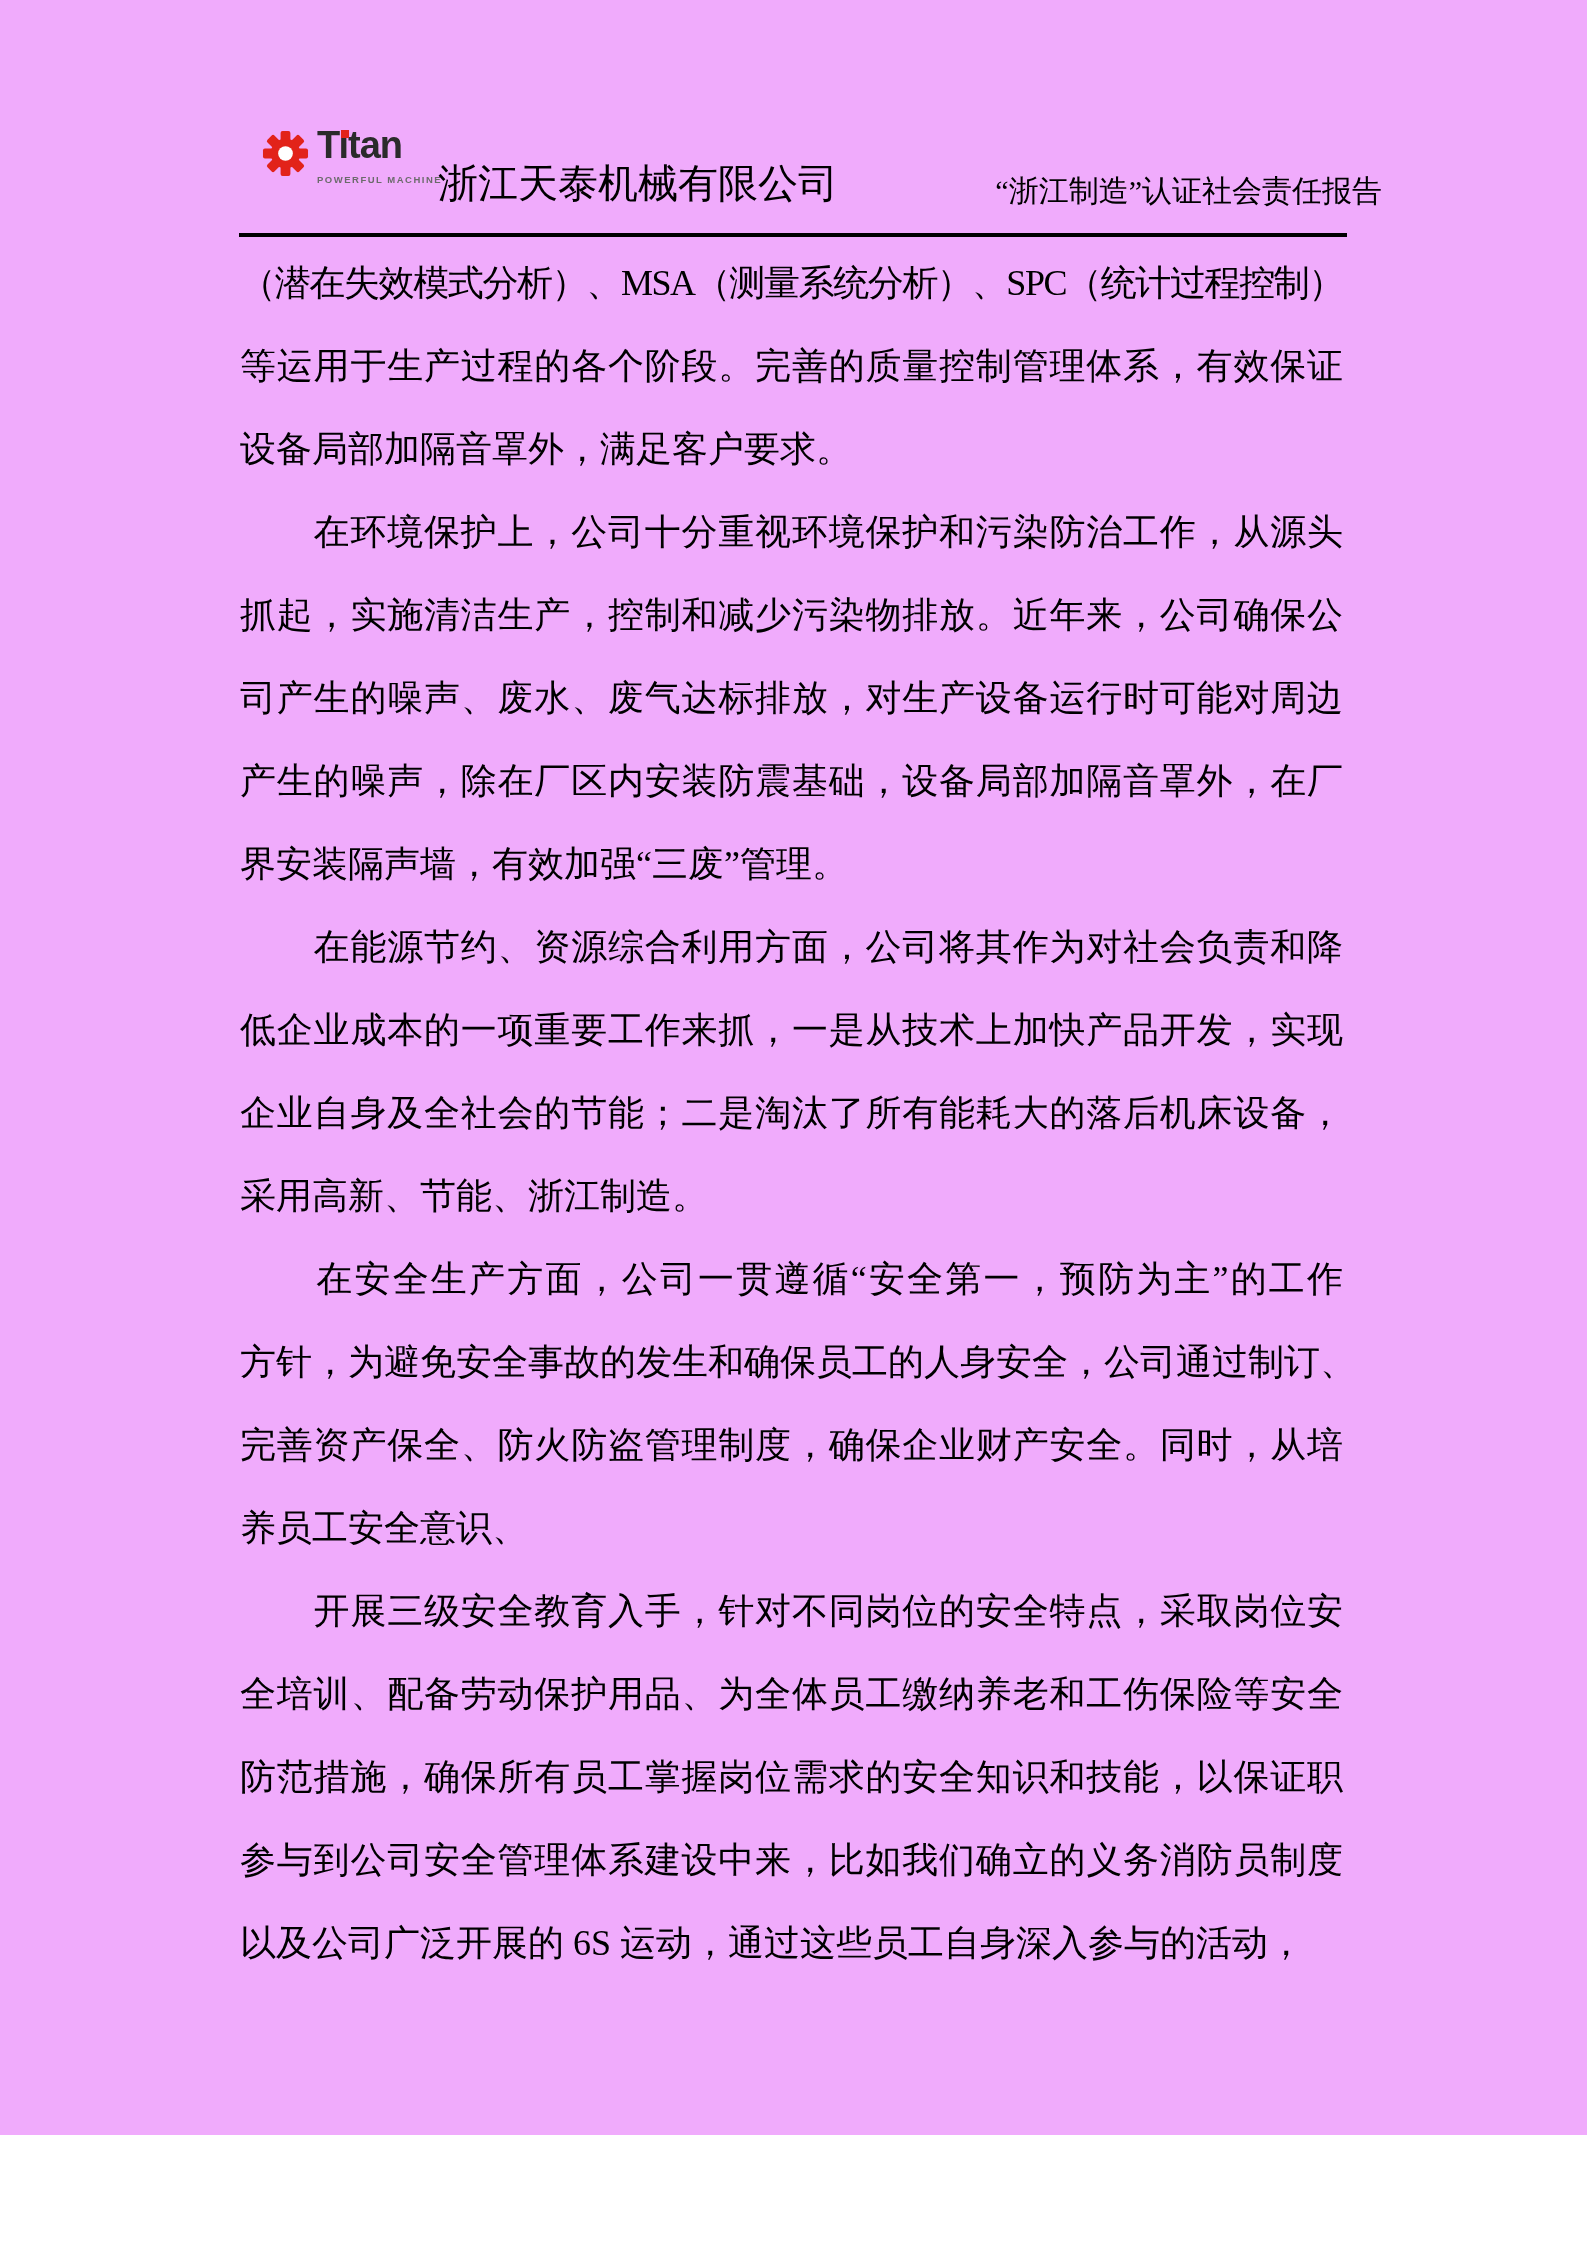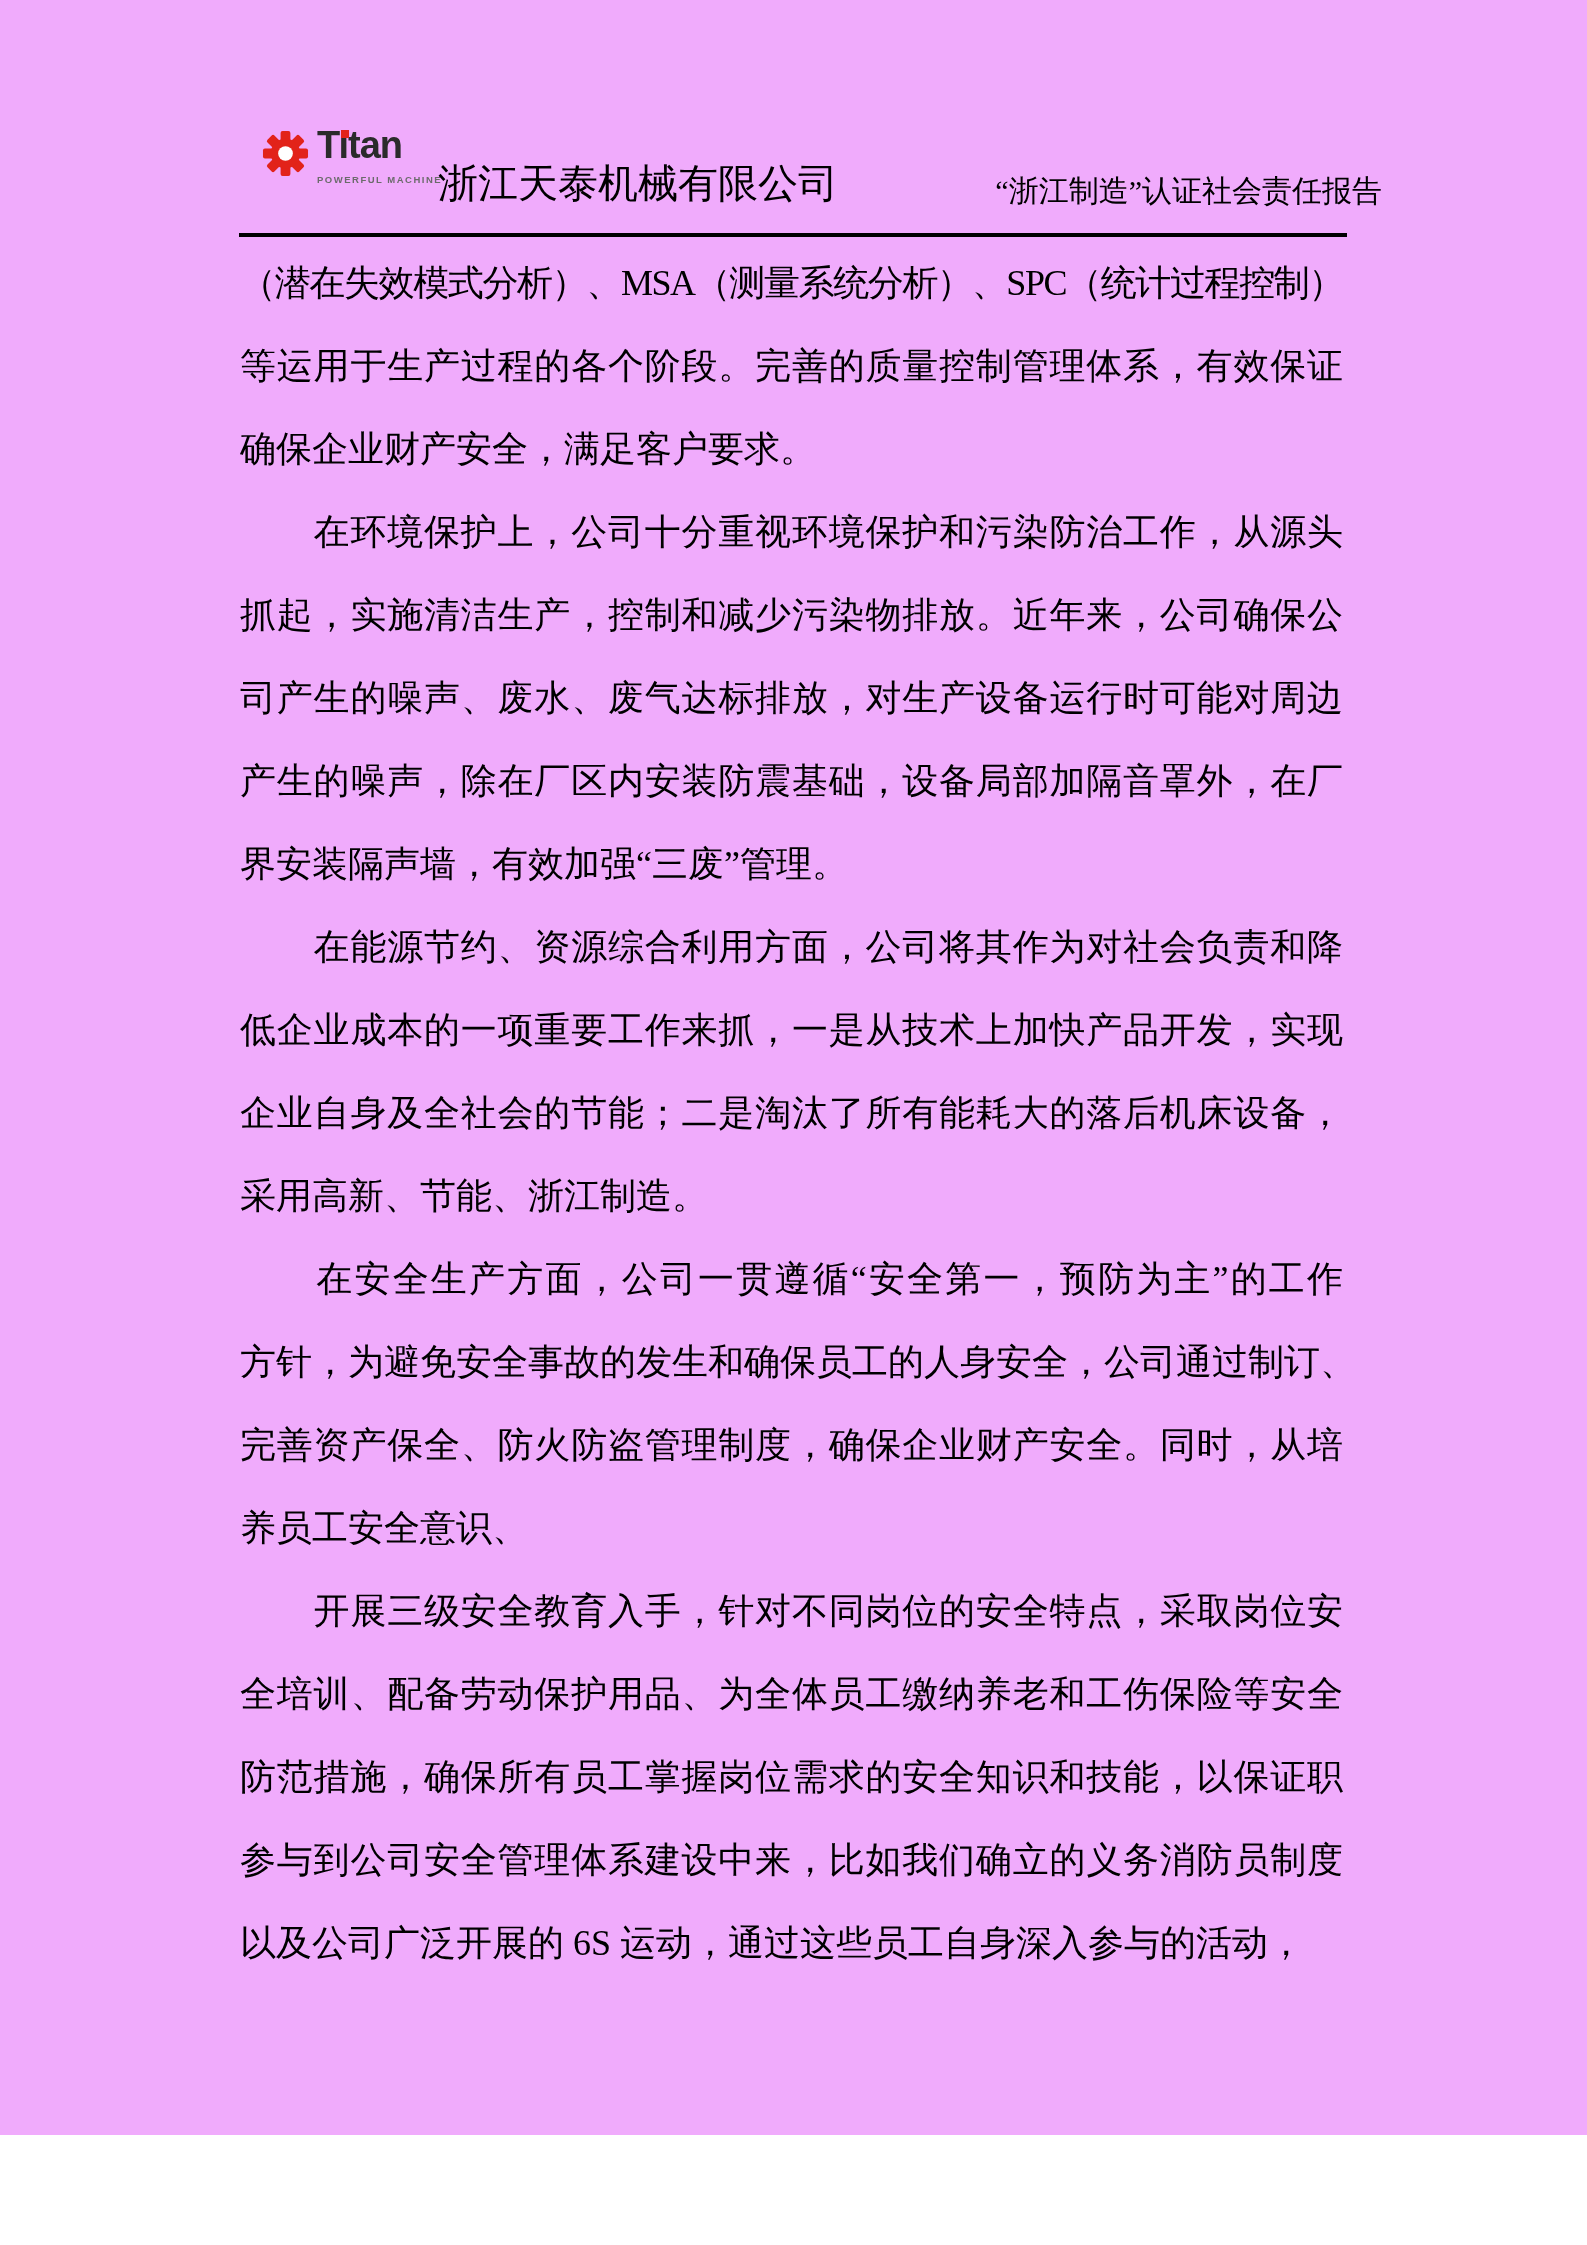--- a/index.html
+++ b/index.html
@@ -55,21 +55,21 @@
 
     <div class="company">浙江天泰机械有限公司</div>
     <div class="report-title">“浙江制造”认证社会责任报告</div>
     <div class="rule"></div>
   </header>
 
   <main class="body-text" id="body-paragraphs">
       <div class="para">
         <div class="line fill">（潜在失效模式分析）、MSA（测量系统分析）、SPC（统计过程控制）</div>
         <div class="line fill">等运用于生产过程的各个阶段。完善的质量控制管理体系，有效保证</div>
-        <div class="line">确保企业财产安全，满足客户要求。</div>
+        <div class="line">设备局部加隔音罩外，满足客户要求。</div>
       </div>
       <div class="para">
         <div class="line fill">　　在环境保护上，公司十分重视环境保护和污染防治工作，从源头</div>
         <div class="line fill">抓起，实施清洁生产，控制和减少污染物排放。近年来，公司确保公</div>
         <div class="line fill">司产生的噪声、废水、废气达标排放，对生产设备运行时可能对周边</div>
         <div class="line fill">产生的噪声，除在厂区内安装防震基础，设备局部加隔音罩外，在厂</div>
         <div class="line">界安装隔声墙，有效加强“三废”管理。</div>
       </div>
       <div class="para">
         <div class="line fill">　　在能源节约、资源综合利用方面，公司将其作为对社会负责和降</div>

